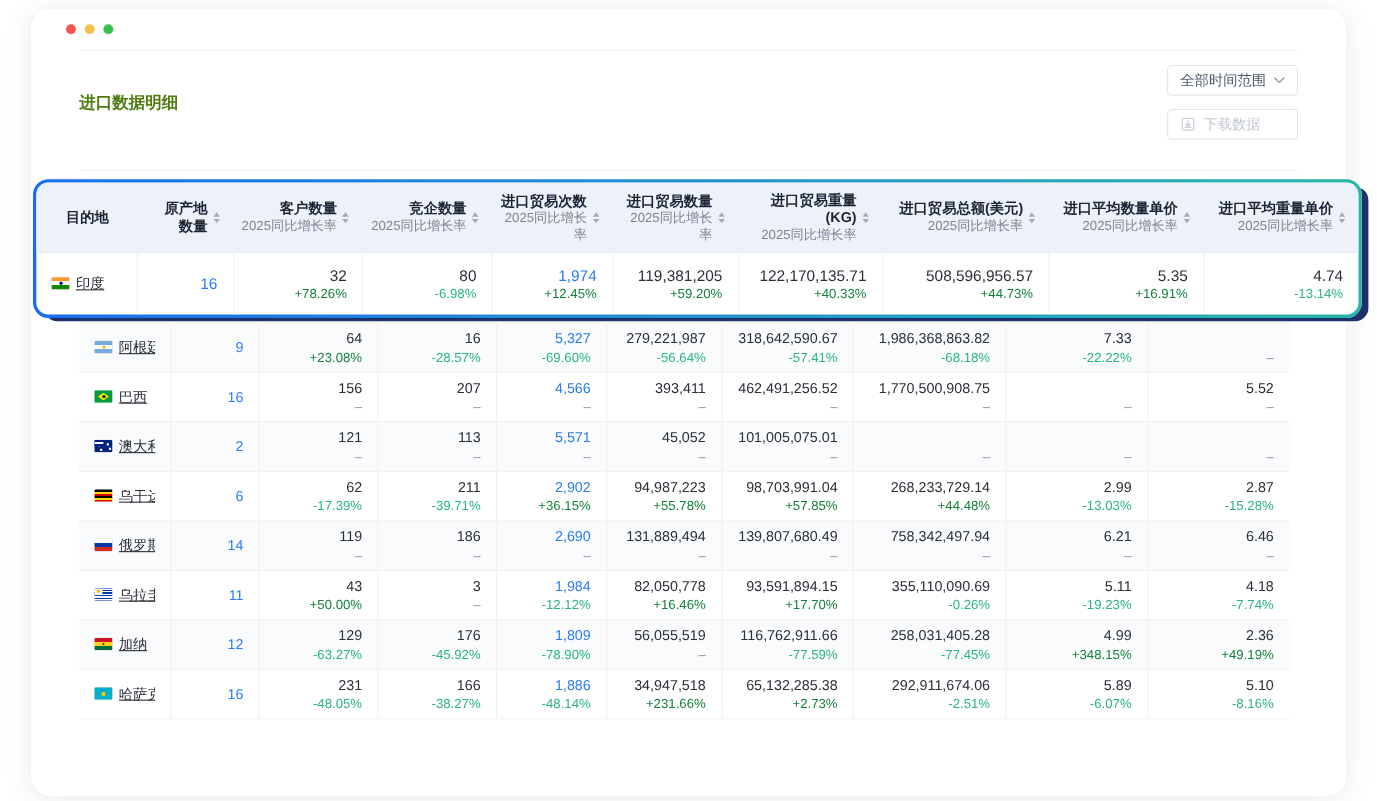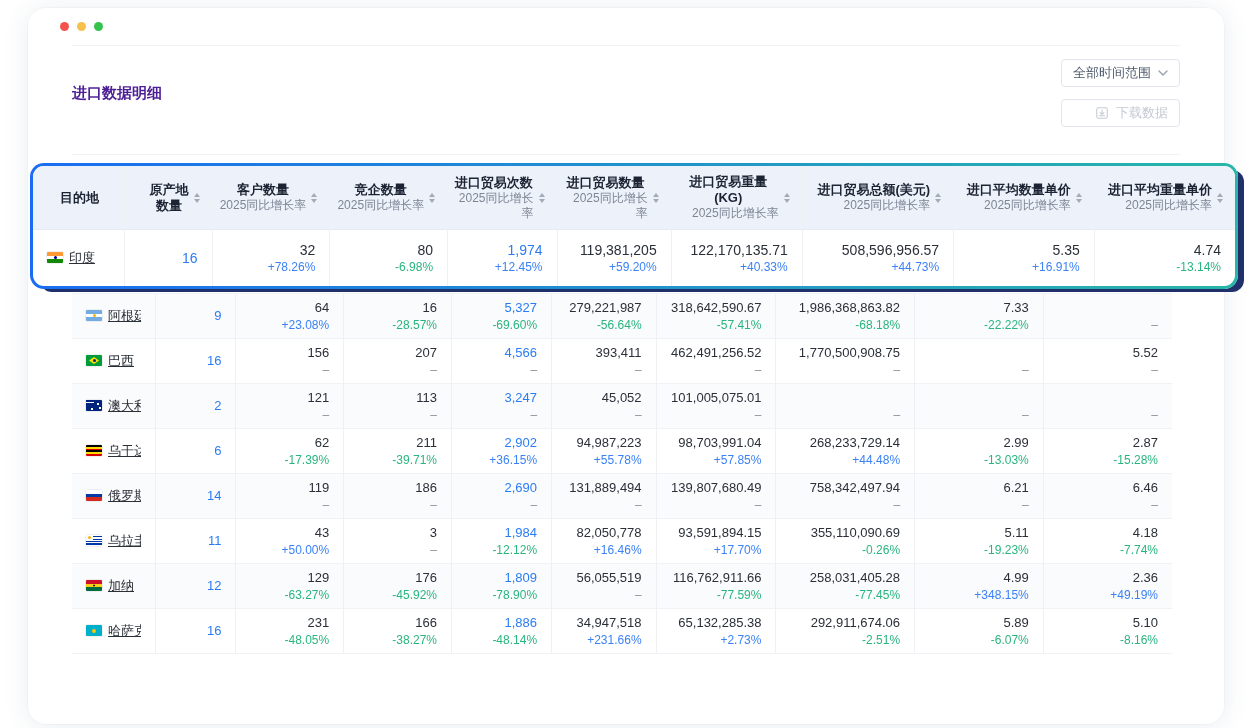--- a/index.html
+++ b/index.html
@@ -17,26 +17,26 @@
   .tab { height:35px; padding:0 24px; border-radius:18px; display:flex; align-items:center;
     font-size:14px; font-weight:bold; color:#1f2d3d; cursor:pointer;
     background:linear-gradient(135deg,#e9f3f9 0%,#f8fcfd 100%); }
   .tab.active { background:linear-gradient(100deg,#2e7bf3 0%,#31c19e 100%); color:#fff;
     box-shadow:0 5px 12px rgba(46,130,210,.28); }
 
   .divider { border-top:1px solid #f0f2f5; margin-top:14px; }
 
   
   .sec-head { display:flex; align-items:center; justify-content:space-between; padding:13px 0; }
-  .sec-title { font-size:15px; font-weight:bold; color:#4c1d95; }
+  .sec-title { font-size:15px; font-weight:bold; color:#4d7c0f; }
   .controls { display:flex; gap:12px;flex-direction:column; }
   .select, .dl-btn { height:28px; display:flex; align-items:center; gap:7px; padding:0 11px;
     border:1px solid #e2e6ec; border-radius:4px; font-size:13px; background:#fff; cursor:pointer; }
   .select { color:#4e5a6b; }
-  .dl-btn { color:#c3c9d2;justify-content:flex-end; }
+  .dl-btn { color:#c3c9d2; }
   .chev svg, .dl-ico svg { display:block; }
 
   
   .segments { display:flex; align-items:center; gap:26px; padding:10px 0 12px; font-size:13px; }
   .seg-label { color:#9aa2ad; }
   .seg { color:#333a45; cursor:pointer; padding:3px 8px; border-radius:4px; }
   .seg.active { color:#2e7bf3; background:#e8f2fe; font-weight:bold; }
 
   
   .hl-outer { margin:8px 0 4px -42px; width:1208px; border-radius:14px; padding:3px;
@@ -44,42 +44,42 @@
     box-shadow:8px 5px 0 -2px #20306b; position:relative; }
   .hl-inner { background:#fff; border-radius:11px; overflow:hidden; }
 
   table { border-collapse:collapse; table-layout:fixed; }
   .box-table { width:100%; }
   .body-table { width:1100px; margin:0 0 10px 0; }
 
   th { background:#edf1fa; padding:8px 12px 8px 6px; vertical-align:middle; }
   th .h-wrap { display:flex; align-items:center; justify-content:flex-end; gap:5px; }
   th.first .h-wrap { justify-content:center; padding-left:8px; }
-  .h-title { font-size:13px; font-weight:bold; color:#1c2433; line-height:16px; }
+  .h-title { font-size:13px; font-weight:bold; color:#1c2433; line-height:16px; text-align:right; }
   th.first .h-title { text-align:left; }
   .h-sub { font-size:12px; color:#7e8694; font-weight:normal; line-height:15px; text-align:right; }
   .sort { display:inline-flex; flex-direction:column; gap:2px; cursor:pointer; flex:none; }
   .sort i { display:block; width:0; height:0; border-left:3.5px solid transparent; border-right:3.5px solid transparent; }
   .sort .u { border-bottom:4px solid #a2abb8; }
   .sort .d { border-top:4px solid #a2abb8; }
 
   td { padding:5px 14px 5px 6px; vertical-align:middle; border-top:1px solid #f0f2f5; }
   th + th, td + td { border-left:1px solid #eef0f4; }
   .box-table td { height:56px; border-top:1px solid #e7ebf2; }
   .body-table td { height:42px; }
   .body-table tbody tr:nth-child(odd) td { background:#fafbfc; }
   .body-table tbody tr:last-child td { border-bottom:1px solid #f0f2f5; }
 
   .cell { display:flex; flex-direction:column; align-items:flex-end; justify-content:center; min-height:32px; }
   .v { font-size:13px; color:#2a2f38; line-height:18px; }
   .box-table .v { font-size:14px; }
   .v.blue { color:#2b7cf3; }
   .v:empty { height:18px; }
   .g { font-size:12px; line-height:16px; }
-  .g.up { color:#3b82f6; }
+  .g.up { color:#15803d; }
   .g.down { color:#2ab57f; }
   .g.flat { color:#8b919c; }
 
   .country { display:flex; align-items:center; padding-left:8px; }
   .country-name { font-size:13px; color:#2a2f38; max-width:66px; overflow:hidden; white-space:nowrap;text-decoration:underline; }
 
   
   .flag { width:16px; height:11px; display:inline-block; margin-right:6px; position:relative;
     flex:none; overflow:hidden; border-radius:1px; box-shadow:0 0 0 .5px rgba(0,0,0,.12); }
   .f-in { background:linear-gradient(#ff9933 0 33%,#fff 33% 66%,#128807 66%); }
@@ -498,21 +498,21 @@
               </div>
             </td>
             <td>
               <div class="cell">
                 <div class="v">113</div>
                 <div class="g flat">–</div>
               </div>
             </td>
             <td>
               <div class="cell">
-                <div class="v blue">3,247</div>
+                <div class="v blue">5,571</div>
                 <div class="g flat">–</div>
               </div>
             </td>
             <td>
               <div class="cell">
                 <div class="v">45,052</div>
                 <div class="g flat">–</div>
               </div>
             </td>
             <td>

